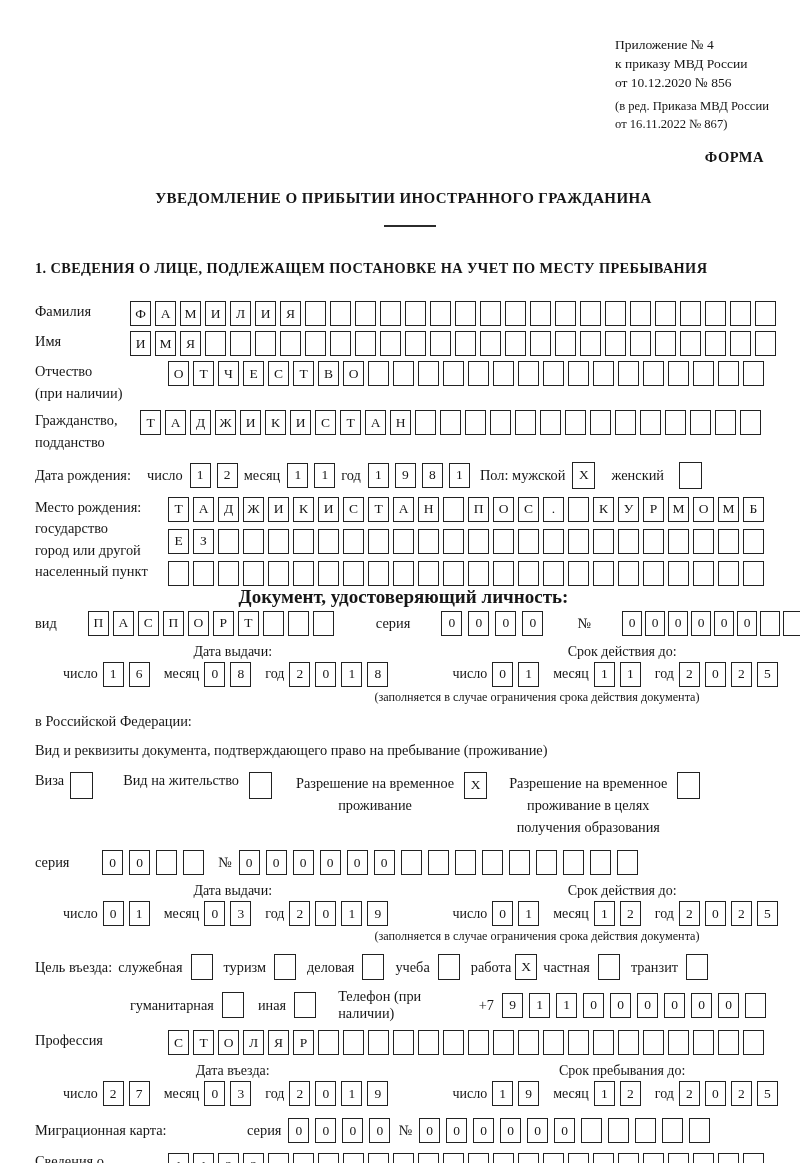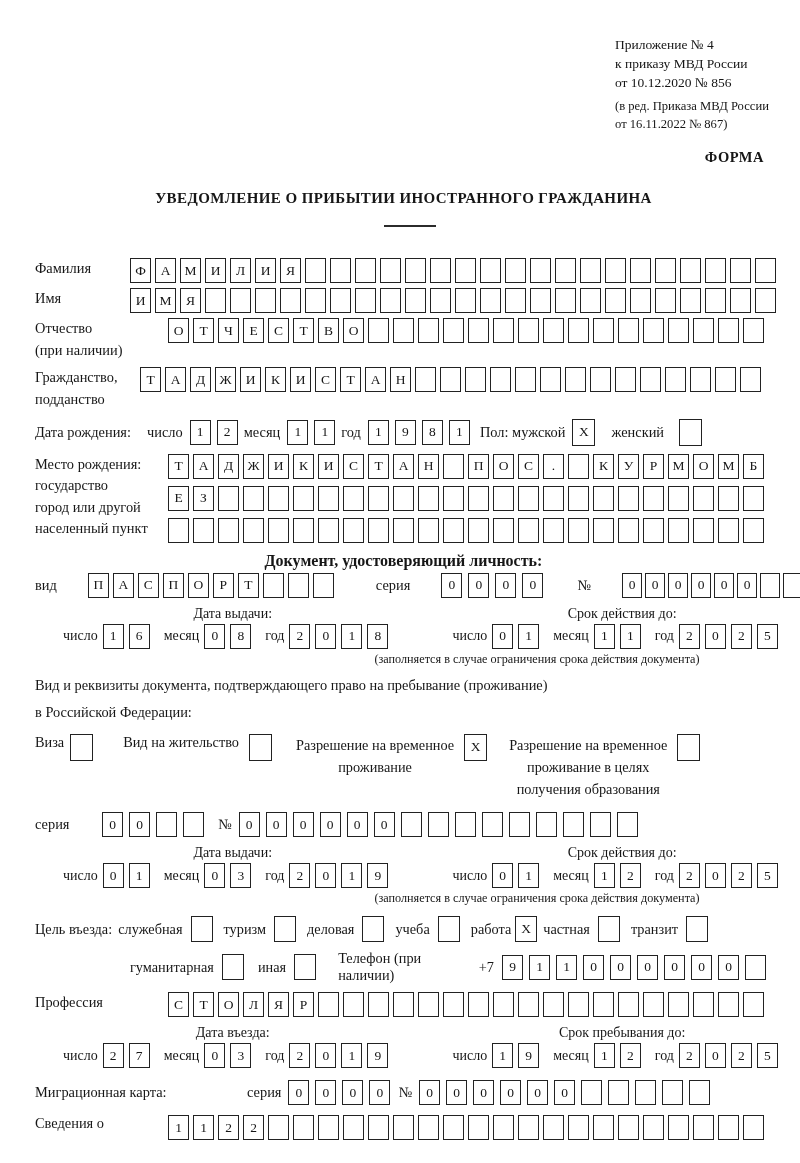--- a/index.html
+++ b/index.html
@@ -37,21 +37,21 @@
   .cb { width:23px; height:27px; margin:0; }
 
   .mt5{margin-top:5px;} .mt6{margin-top:6px;} .mt8{margin-top:8px;} .mt10{margin-top:10px;}
   .mt12{margin-top:12px;} .mt24{margin-top:24px;}
 
   
   .inline-row { display:flex; align-items:center; font-size:14.4px; } 
   .word { margin-right:7px; white-space:nowrap; }
 
   
-  .doc-h { text-align:center; font-weight:bold; font-size:16px; margin-top:9px; }
+  .doc-h { text-align:center; font-weight:bold; font-size:19px; }
 
   
   .dates-row { display:flex; align-items:flex-start; margin-top:8px; }
   .dates-col { display:flex; flex-direction:column; }
   .dates-title { text-align:center; font-size:14px; margin-bottom:2px; }
   .dg { display:flex; align-items:center; font-size:14px; }
   .dg .dg-lbl { margin-right:5px; white-space:nowrap; }
   .dg .cells { margin-right:9px; }
   .dg .cell { margin-right:5px; }
   .note { font-size:12.2px; margin-top:3px; white-space:nowrap; }
@@ -82,20 +82,21 @@
   </div>
   <div class="forma">ФОРМА</div>
 
   <div class="title">
     <div>УВЕДОМЛЕНИЕ О ПРИБЫТИИ ИНОСТРАННОГО ГРАЖДАНИНА</div>
     <div>
       <span class="blank"></span>
     </div>
   </div>
 
+  <div class="sec-h">1. СВЕДЕНИЯ О ЛИЦЕ, ПОДЛЕЖАЩЕМ ПОСТАНОВКЕ НА УЧЕТ ПО МЕСТУ ПРЕБЫВАНИЯ</div>
 
   <div class="row mt24">
     <div class="lbl w95">Фамилия</div>
     <div class="cells">
         <span class="cell">Ф</span>
         <span class="cell">А</span>
         <span class="cell">М</span>
         <span class="cell">И</span>
         <span class="cell">Л</span>
         <span class="cell">И</span>
@@ -414,22 +415,22 @@
             <span class="cell">2</span>
             <span class="cell">0</span>
             <span class="cell">2</span>
             <span class="cell">5</span>
           </span>
       </div>
       <div class="note" style="margin-left:-78px;">(заполняется в случае ограничения срока действия документа)</div>
     </div>
   </div>
 
+  <div class="lbl mt6">в Российской Федерации:</div>
   <div class="lbl mt8">Вид и реквизиты документа, подтверждающего право на пребывание (проживание)</div>
-  <div class="lbl mt6">в Российской Федерации:</div>
 
   <div class="permits">
     <span class="p-item">
       <span>Виза</span>
       <span class="cell cb" style="margin-left:6px;"></span>
     </span>
     <span class="p-item" style="margin-left:30px;">
       <span>Вид на жительство</span>
       <span class="cell cb"></span>
     </span>

